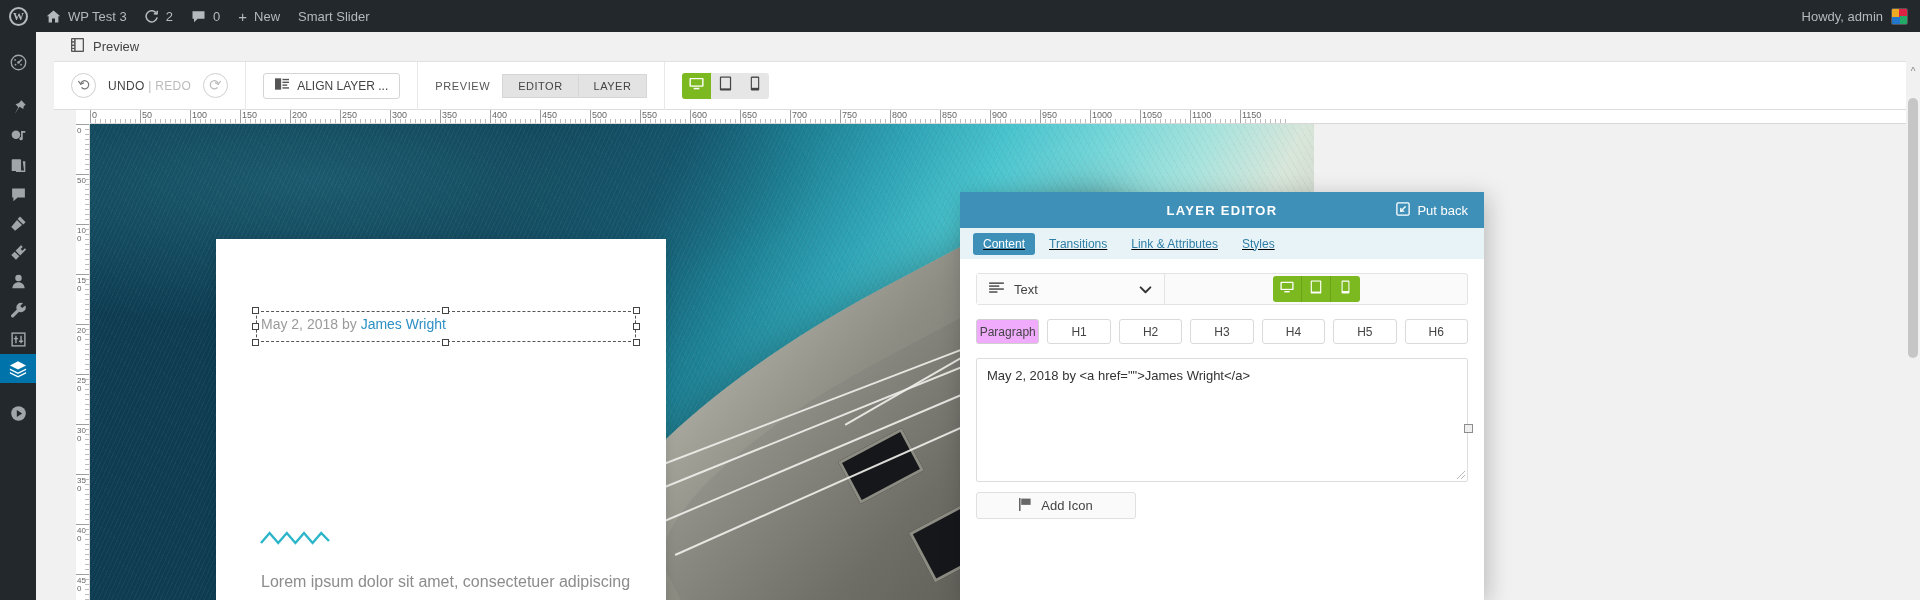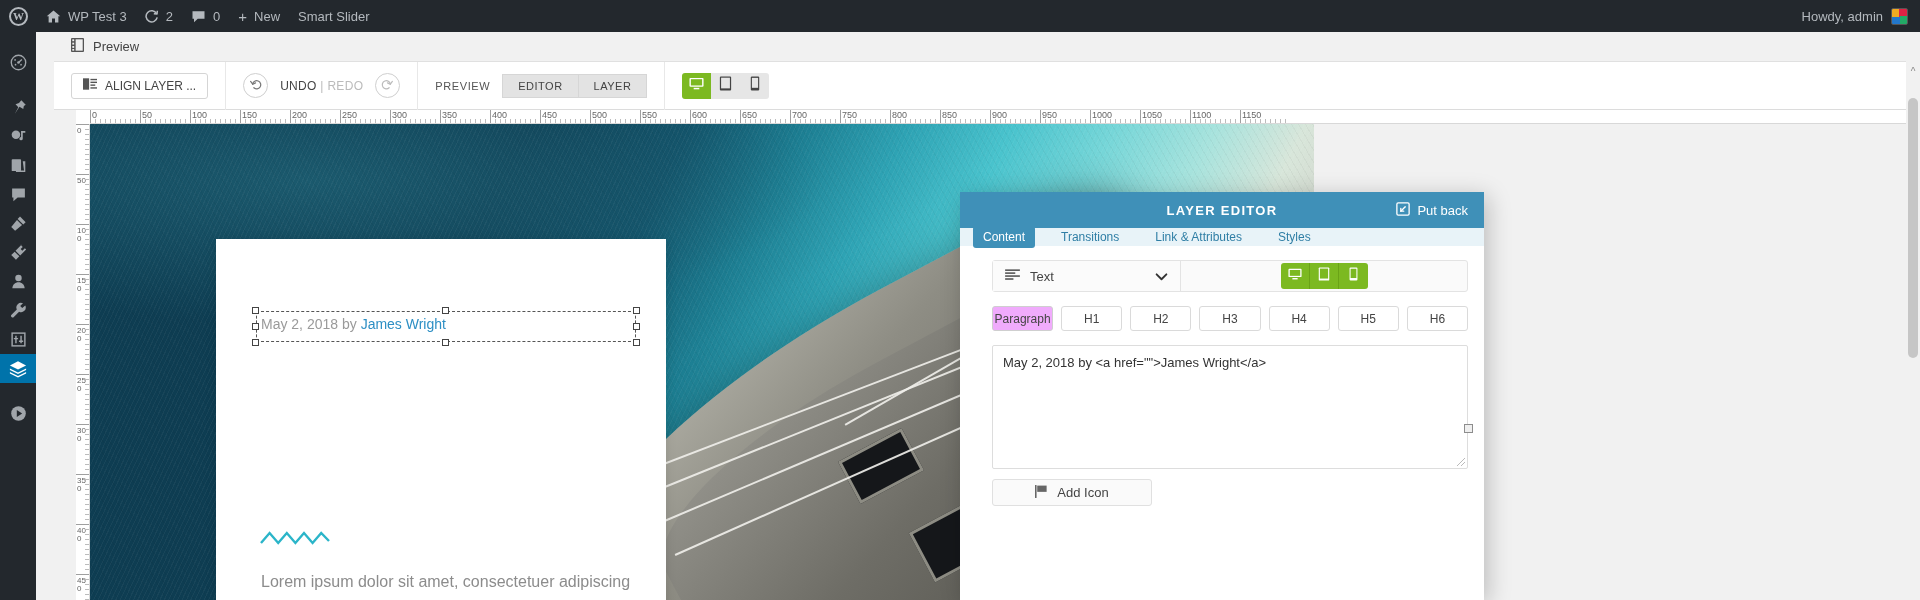--- a/index.html
+++ b/index.html
@@ -249,28 +249,28 @@
   .panel-head {
     height: 36px; background: #3f90b8; color: #fff;
     display: flex; align-items: center; justify-content: center; position: relative;
   }
   .panel-title { font-size: 13px; font-weight: bold; letter-spacing: 1.3px; }
   .putback {
     position: absolute; right: 16px; top: 0; height: 36px;
     display: flex; align-items: center; gap: 7px; font-size: 13px; color: #fff;
   }
   .panel-tabs {
-    height: 18px; background: #e8f3f8; display: flex; align-items: center;
-    gap: 16px; padding: 0 13px;
+    height: 31px; background: #e8f3f8; display: flex; align-items: center;
+    gap: 4px; padding: 0 13px; text-decoration: underline;
   }
   .panel-tabs div {
     font-size: 12px; color: #2f7ea5; padding: 4px 10px; border-radius: 3px;
   }
   .panel-tabs div.active { background: #3f90b8; color: #fff; }
-  .panel-body { padding: 14px 16px 0 16px; margin-left: 16px; }
+  .panel-body { padding: 14px 16px 0 16px; }
 
   .row-type {
     display: flex; align-items: stretch; height: 32px;
     border: 1px solid #e3e3e3; border-radius: 3px; background: #fafafa;
   }
   .type-select {
     width: 188px; display: flex; align-items: center; justify-content: space-between;
     padding: 0 12px; font-size: 13px; color: #444;
     border-right: 1px solid #e3e3e3; background: #fbfbfb;
   }
@@ -480,53 +480,53 @@
             <rect x="1.4" y="5" width="2" height="2" fill="#f1f1f1"></rect>
           <rect x="1.4" y="8.6" width="2" height="2" fill="#f1f1f1"></rect>
             <rect x="1.4" y="11.8" width="2" height="1.8" fill="#f1f1f1"></rect>
           <rect x="5" y="1.4" width="7.6" height="12.2" fill="#f1f1f1"></rect>
         </svg>
       </span>
       <span>Preview</span>
     </div>
 
     <div class="toolbar">
-
-      <div class="tb-group">
-        <div class="btn-outline">
-          <span>
-            <svg width="14" height="12" viewBox="0 0 16 13" fill="#555">
-              <rect x="0" y="0" width="7" height="13"></rect>
-                <rect x="8.5" y="0.6" width="7.5" height="1.6"></rect>
-              <rect x="8.5" y="3.8" width="7.5" height="1.6"></rect>
-                <rect x="8.5" y="7" width="5.5" height="1.6"></rect>
-              <rect x="8.5" y="10.2" width="7.5" height="1.6"></rect>
-            </svg>
-          </span>
-          <span>ALIGN LAYER ...</span>
-        </div>
-      </div>
 
       <div class="tb-group">
         <div class="round-btn">
           <span>
             <svg width="13" height="13" viewBox="0 0 16 16" fill="none" stroke="#777" stroke-width="1.5" stroke-linecap="round">
               <path d="M4.5 7.5 A5 5 0 1 1 6 12"></path>
                 <path d="M2 4.2 L4.6 7.8 L8 6"></path>
             </svg>
           </span>
         </div>
         <span class="undo-txt"><span>UNDO</span> <span class="dis">|</span> <span class="dis">REDO</span></span>
         <div class="round-btn">
           <span>
             <svg width="13" height="13" viewBox="0 0 16 16" fill="none" stroke="#bbb" stroke-width="1.5" stroke-linecap="round">
               <path d="M11.5 7.5 A5 5 0 1 0 10 12"></path>
                 <path d="M14 4.2 L11.4 7.8 L8 6"></path>
             </svg>
           </span>
+        </div>
+      </div>
+
+      <div class="tb-group">
+        <div class="btn-outline">
+          <span>
+            <svg width="14" height="12" viewBox="0 0 16 13" fill="#555">
+              <rect x="0" y="0" width="7" height="13"></rect>
+                <rect x="8.5" y="0.6" width="7.5" height="1.6"></rect>
+              <rect x="8.5" y="3.8" width="7.5" height="1.6"></rect>
+                <rect x="8.5" y="7" width="5.5" height="1.6"></rect>
+              <rect x="8.5" y="10.2" width="7.5" height="1.6"></rect>
+            </svg>
+          </span>
+          <span>ALIGN LAYER ...</span>
         </div>
       </div>
 
       <div class="tb-group">
         <span class="lbl-preview">PREVIEW</span>
         <div class="seg">
           <div>EDITOR</div>
           <div>LAYER</div>
         </div>
       </div>

